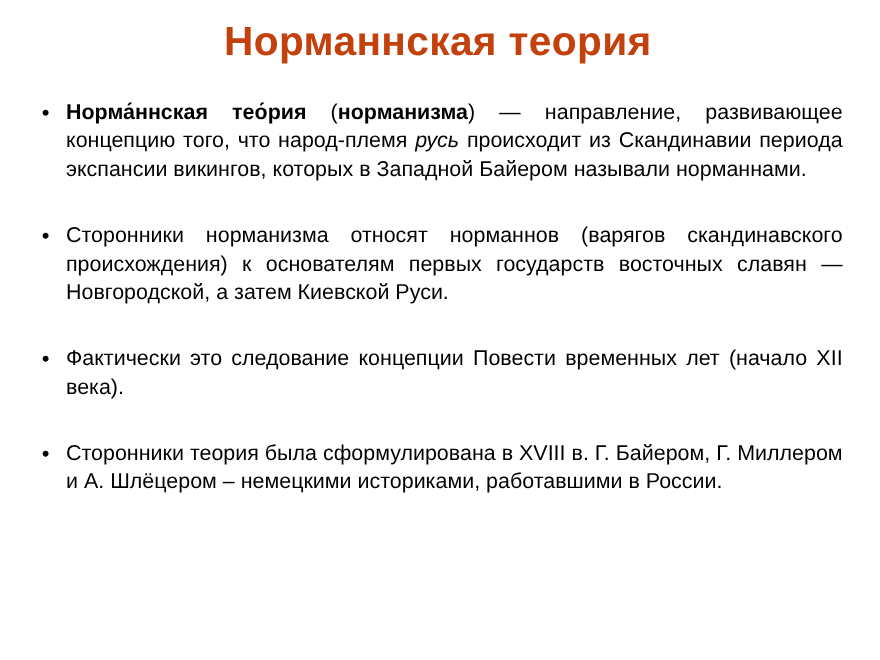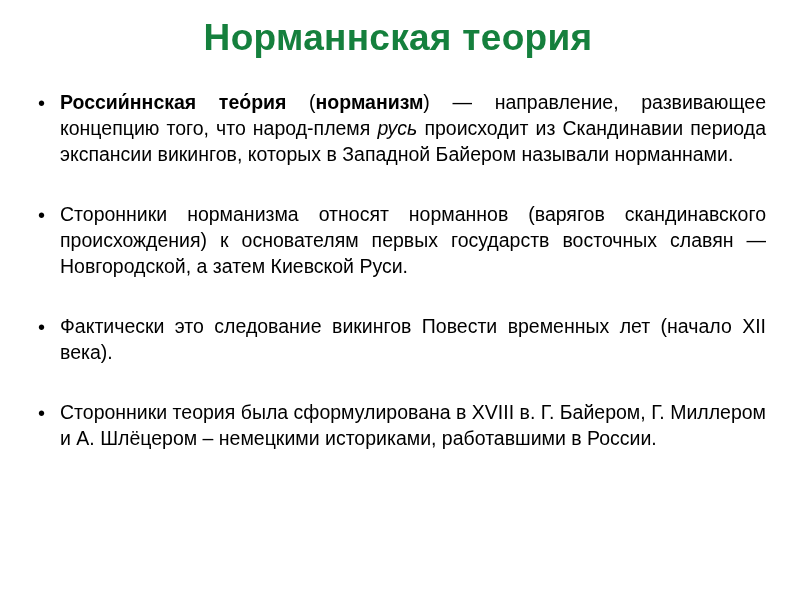--- a/index.html
+++ b/index.html
@@ -17,21 +17,21 @@
     position: relative;
     width: 800px;
     height: 600px;
     box-sizing: border-box;
     padding: 0;
   }
   .slide-title {
     text-align: center;
     font-size: 37px;
     font-weight: bold;
-    color: #15803d;
+    color: #c2410c;
     margin: 0;
     padding: 18px 44px 0 40px;
     line-height: 1.1;
     letter-spacing: 0.3px;
   }
   .content {
     padding: 30px 34px 0 38px;
   }
   .bullet-row {
     display: flex;
@@ -71,32 +71,32 @@
 
 <div class="slide">
 
   <h1 class="slide-title">Норманнская теория</h1>
 
   <div class="content">
 
     <div class="bullet-row p1">
       <div class="bullet-mark">•</div>
       <div class="bullet-text">
-        <b>России́ннская тео́рия</b><span> (</span><b>норманизм</b><span>) — направление, развивающее концепцию того, что народ-племя </span><i>русь</i><span> происходит из Скандинавии периода экспансии викингов, которых в Западной Байером называли норманнами.</span>
+        <b>Норма́ннская тео́рия</b><span> (</span><b>норманизма</b><span>) — направление, развивающее концепцию того, что народ-племя </span><i>русь</i><span> происходит из Скандинавии периода экспансии викингов, которых в Западной Байером называли норманнами.</span>
       </div>
     </div>
 
     <div class="bullet-row p2">
       <div class="bullet-mark">•</div>
       <div class="bullet-text">Сторонники норманизма относят норманнов (варягов скандинавского происхождения) к основателям первых государств восточных славян — Новгородской, а затем Киевской Руси.</div>
     </div>
 
     <div class="bullet-row p3">
       <div class="bullet-mark">•</div>
-      <div class="bullet-text"> Фактически это следование викингов Повести временных лет (начало XII века).</div>
+      <div class="bullet-text"> Фактически это следование концепции Повести временных лет (начало XII века).</div>
     </div>
 
     <div class="bullet-row p4">
       <div class="bullet-mark">•</div>
       <div class="bullet-text">Сторонники теория была сформулирована в XVIII в. Г. Байером, Г. Миллером и А. Шлёцером – немецкими историками, работавшими в России.</div>
     </div>
 
   </div>
 </div>
 

